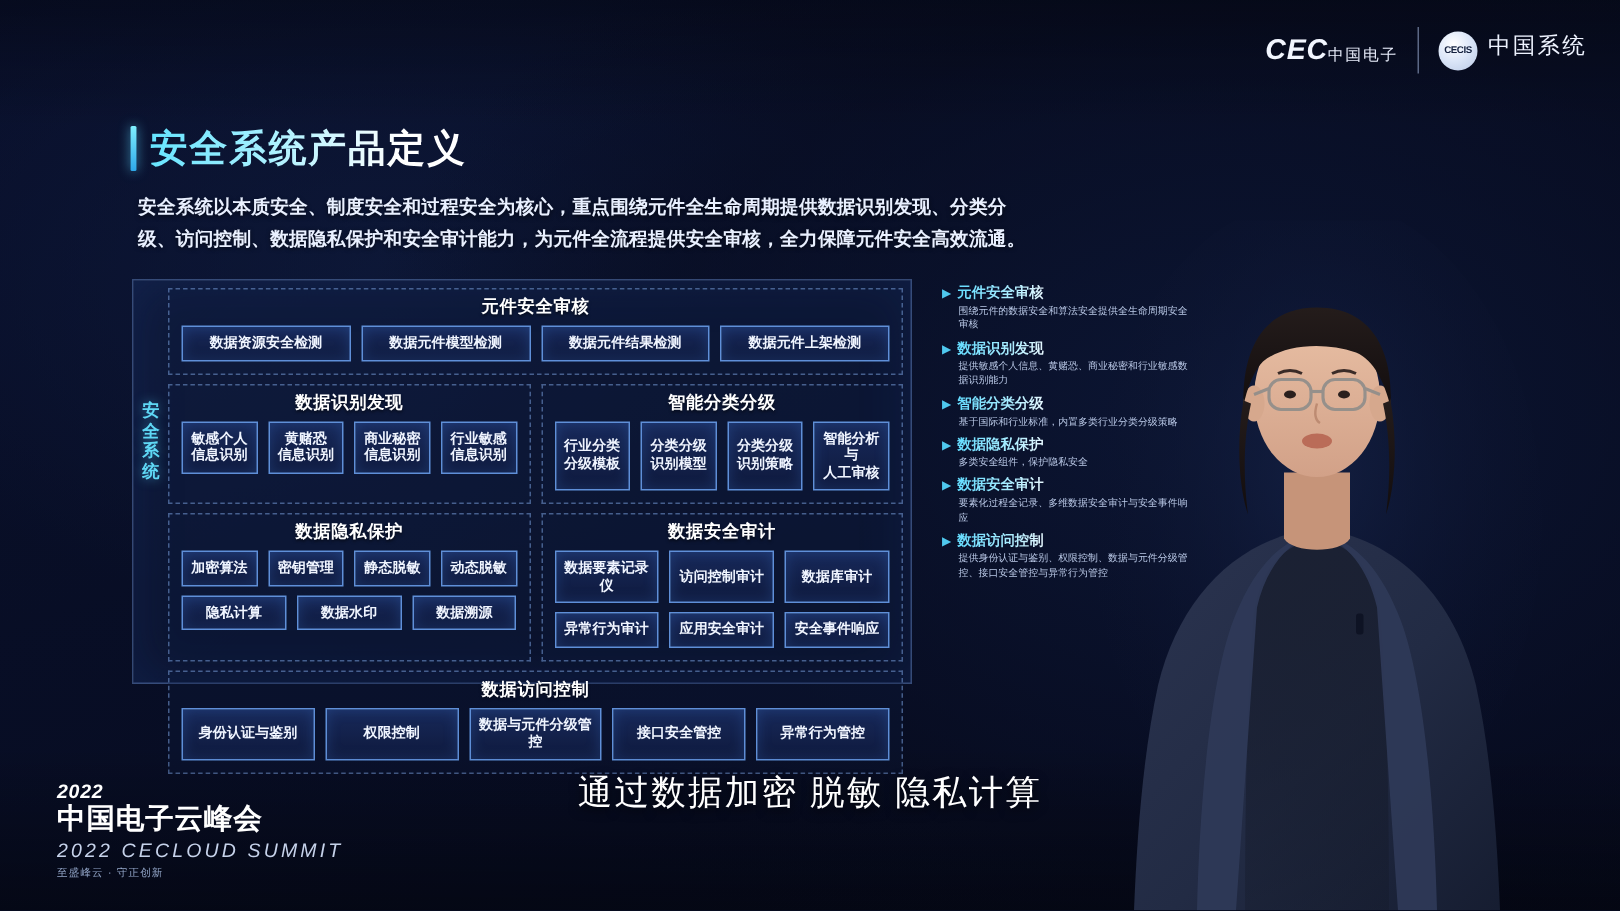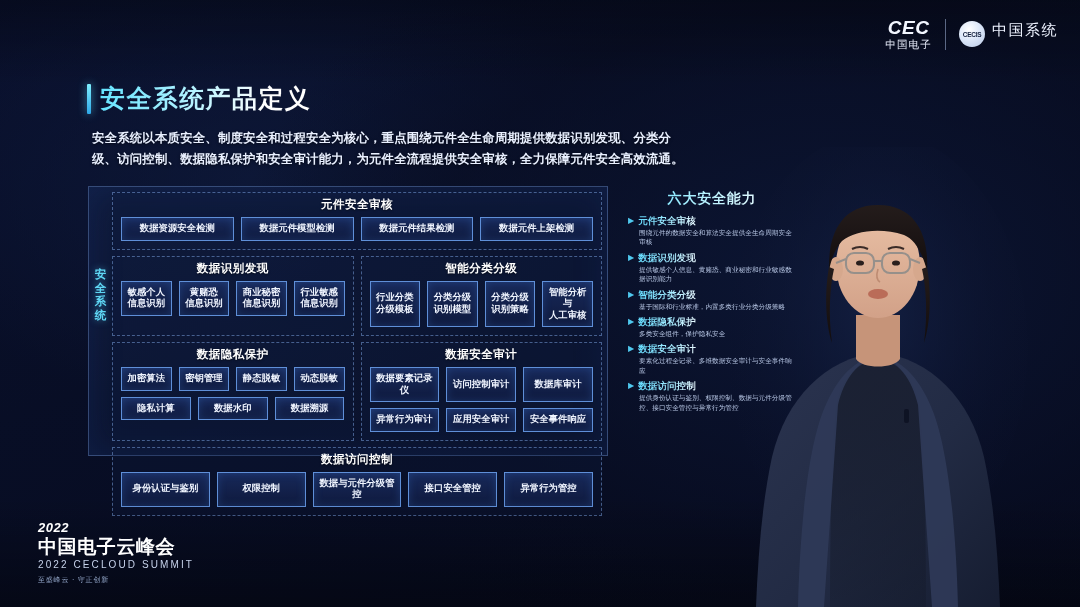--- a/index.html
+++ b/index.html
@@ -16,21 +16,21 @@
       linear-gradient(160deg, #0a1130 0%, #080e26 42%, #060a1d 100%);
     overflow: hidden;
   }
   #slide::after {
     content: ""; position: absolute; inset: 0; pointer-events: none;
     background: linear-gradient(to bottom, rgba(0,0,0,.32) 0%, rgba(0,0,0,0) 14%, rgba(0,0,0,0) 82%, rgba(0,0,0,.38) 100%);
   }
 
   
   .logobar { position: absolute; top: 18px; right: 22px; display: flex; align-items: center; gap: 13px; z-index: 6; }
-  .cec-wrap { display: flex; flex-direction: column; align-items: center; line-height: 1; }
+  .cec-wrap { display: flex; flex-direction: row; align-items: flex-end; line-height: 1; }
   .cec-mark { font-size: 19px; font-weight: 800; font-style: italic; color: #f2f6ff; letter-spacing: .5px; }
   .cec-sub { font-size: 10.5px; color: #e9eefc; margin-top: 3px; letter-spacing: 1.2px; font-family: Liberation Serif, serif; }
   .logo-div { width: 1px; height: 31px; background: rgba(175,195,235,.5); }
   .cs-wrap { display: flex; align-items: flex-start; gap: 7px; }
   .cs-circle {
     width: 26px; height: 26px; border-radius: 50%;
     background: radial-gradient(circle at 38% 32%, #ffffff 0%, #dbe6f8 48%, #b9c9e6 100%);
     display: flex; align-items: center; justify-content: center;
     font-size: 6.5px; font-weight: 800; color: #14213f; letter-spacing: -.3px;
   }
@@ -125,21 +125,21 @@
   .caption {
     position: absolute; left: 0; right: 0; top: 513px; text-align: center;
     font-size: 23px; color: #ffffff; font-weight: 400; letter-spacing: 1.5px;
     z-index: 7; text-shadow: 0 2px 7px rgba(0,0,0,.8);
   }
 
   
   .evlogo { position: absolute; left: 38px; top: 521px; z-index: 6; line-height: 1; }
   .ev-year { font-size: 13px; font-weight: 800; color: #ffffff; letter-spacing: .5px; font-style: italic; }
   .ev-name { font-size: 19px; font-weight: 800; color: #ffffff; letter-spacing: .6px; margin-top: 3px; }
-  .ev-en { font-size: 10px; color: #c6d2ea; letter-spacing: 2.1px; margin-top: 4px; }
+  .ev-en { font-size: 13px; color: #c6d2ea; letter-spacing: 2.1px; margin-top: 4px; font-style: italic; }
   .ev-tag { font-size: 7px; color: #93a6c8; letter-spacing: .8px; margin-top: 6px; }
 </style>
 </head>
 <body>
 
 <div id="slide">
 
   <div class="logobar">
     <div class="cec-wrap">
       <div class="cec-mark">CEC</div>
@@ -263,21 +263,20 @@
           <div class="cell">身份认证与鉴别</div>
           <div class="cell">权限控制</div>
           <div class="cell">数据与元件分级管控</div>
           <div class="cell">接口安全管控</div>
           <div class="cell">异常行为管控</div>
         </div>
       </div>
     </div>
 
   <div class="cap">
-    <div class="cap-title">六大安全能力</div>
     <div id="cap-list">
         <div class="cap-item">
           <div class="cap-head">
             <span class="chev">▶</span>
             <span class="cap-name">元件安全审核</span>
           </div>
           <div class="cap-desc">围绕元件的数据安全和算法安全提供全生命周期安全审核</div>
         </div>
         <div class="cap-item">
           <div class="cap-head">
@@ -375,20 +374,21 @@
       <path d="M124 102 q8 -4 16 0" stroke="#3a2b27" stroke-width="2" fill="none"></path>
       <path d="M160 102 q8 -4 16 0" stroke="#3a2b27" stroke-width="2" fill="none"></path>
 
       <path d="M150 122 q-3 10 2 13" stroke="#bd8b72" stroke-width="1.6" fill="none"></path>
       <ellipse cx="150" cy="147" rx="10" ry="5" fill="#b5624f" opacity=".85"></ellipse>
 
       <rect x="176" y="262" width="5" height="14" rx="2" fill="#0d1222" opacity=".9"></rect>
     </svg>
   </div>
 
+  <div class="caption">通过数据加密 脱敏 隐私计算</div>
 
   <div class="evlogo">
     <div class="ev-year">2022</div>
     <div class="ev-name">中国电子云峰会</div>
     <div class="ev-en">2022 CECLOUD SUMMIT</div>
     <div class="ev-tag">至盛峰云 · 守正创新</div>
   </div>
 
 </div>
 

